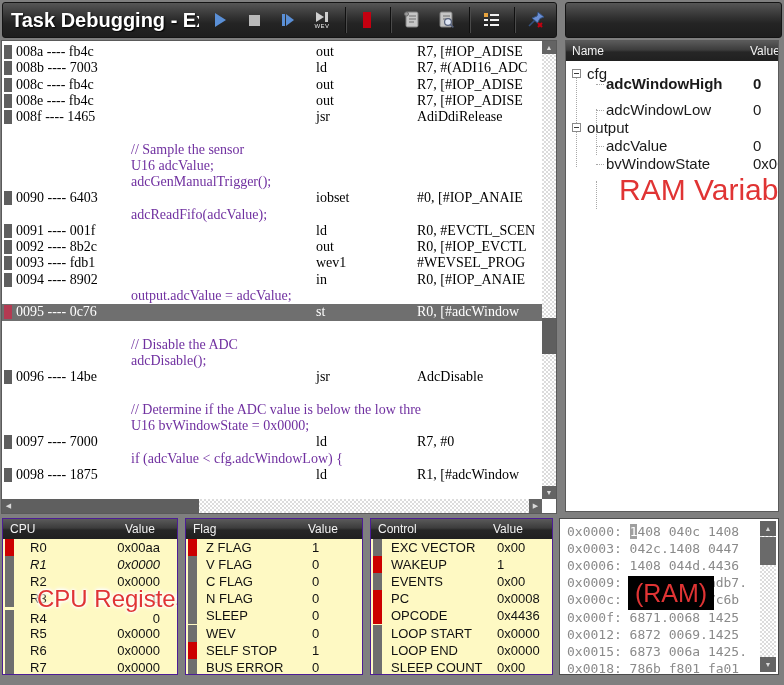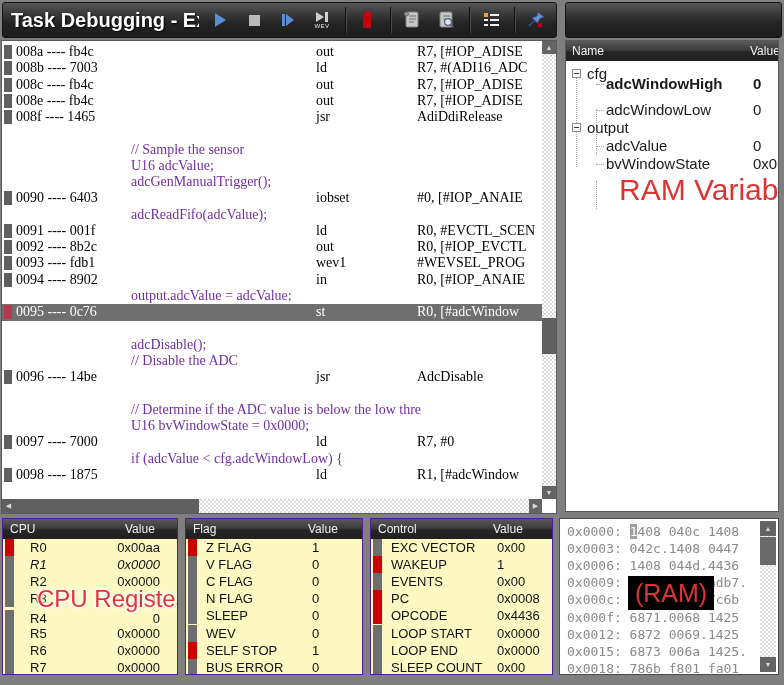--- a/index.html
+++ b/index.html
@@ -184,22 +184,22 @@
         <div class="crow"><span class="c-s">adcGenManualTrigger();</span></div>
         <div class="crow"><span class="gmark"></span><span class="c-a">0090 ---- 6403</span><span class="c-m">iobset</span><span class="c-o">#0, [#IOP_ANAIE</span></div>
         <div class="crow"><span class="c-s">adcReadFifo(adcValue);</span></div>
         <div class="crow"><span class="gmark"></span><span class="c-a">0091 ---- 001f</span><span class="c-m">ld</span><span class="c-o">R0, #EVCTL_SCEN</span></div>
         <div class="crow"><span class="gmark"></span><span class="c-a">0092 ---- 8b2c</span><span class="c-m">out</span><span class="c-o">R0, [#IOP_EVCTL</span></div>
         <div class="crow"><span class="gmark"></span><span class="c-a">0093 ---- fdb1</span><span class="c-m">wev1</span><span class="c-o">#WEVSEL_PROG</span></div>
         <div class="crow"><span class="gmark"></span><span class="c-a">0094 ---- 8902</span><span class="c-m">in</span><span class="c-o">R0, [#IOP_ANAIE</span></div>
         <div class="crow"><span class="c-s">output.adcValue = adcValue;</span></div>
         <div class="crow sel"><span class="gmark"></span><span class="c-a">0095 ---- 0c76</span><span class="c-m">st</span><span class="c-o">R0, [#adcWindow</span></div>
         <div class="crow"></div>
+        <div class="crow"><span class="c-s">// Disable the ADC</span></div>
         <div class="crow"><span class="c-s">adcDisable();</span></div>
-        <div class="crow"><span class="c-s">// Disable the ADC</span></div>
         <div class="crow"><span class="gmark"></span><span class="c-a">0096 ---- 14be</span><span class="c-m">jsr</span><span class="c-o">AdcDisable</span></div>
         <div class="crow"></div>
         <div class="crow"><span class="c-s">// Determine if the ADC value is below the low thre</span></div>
         <div class="crow"><span class="c-s">U16 bvWindowState = 0x0000;</span></div>
         <div class="crow"><span class="gmark"></span><span class="c-a">0097 ---- 7000</span><span class="c-m">ld</span><span class="c-o">R7, #0</span></div>
         <div class="crow"><span class="c-s">if (adcValue &lt; cfg.adcWindowLow) {</span></div>
         <div class="crow"><span class="gmark"></span><span class="c-a">0098 ---- 1875</span><span class="c-m">ld</span><span class="c-o">R1, [#adcWindow</span></div>
       </div>
     <div class="vsb checker">
       <div class="sbbtn up">▲</div>

